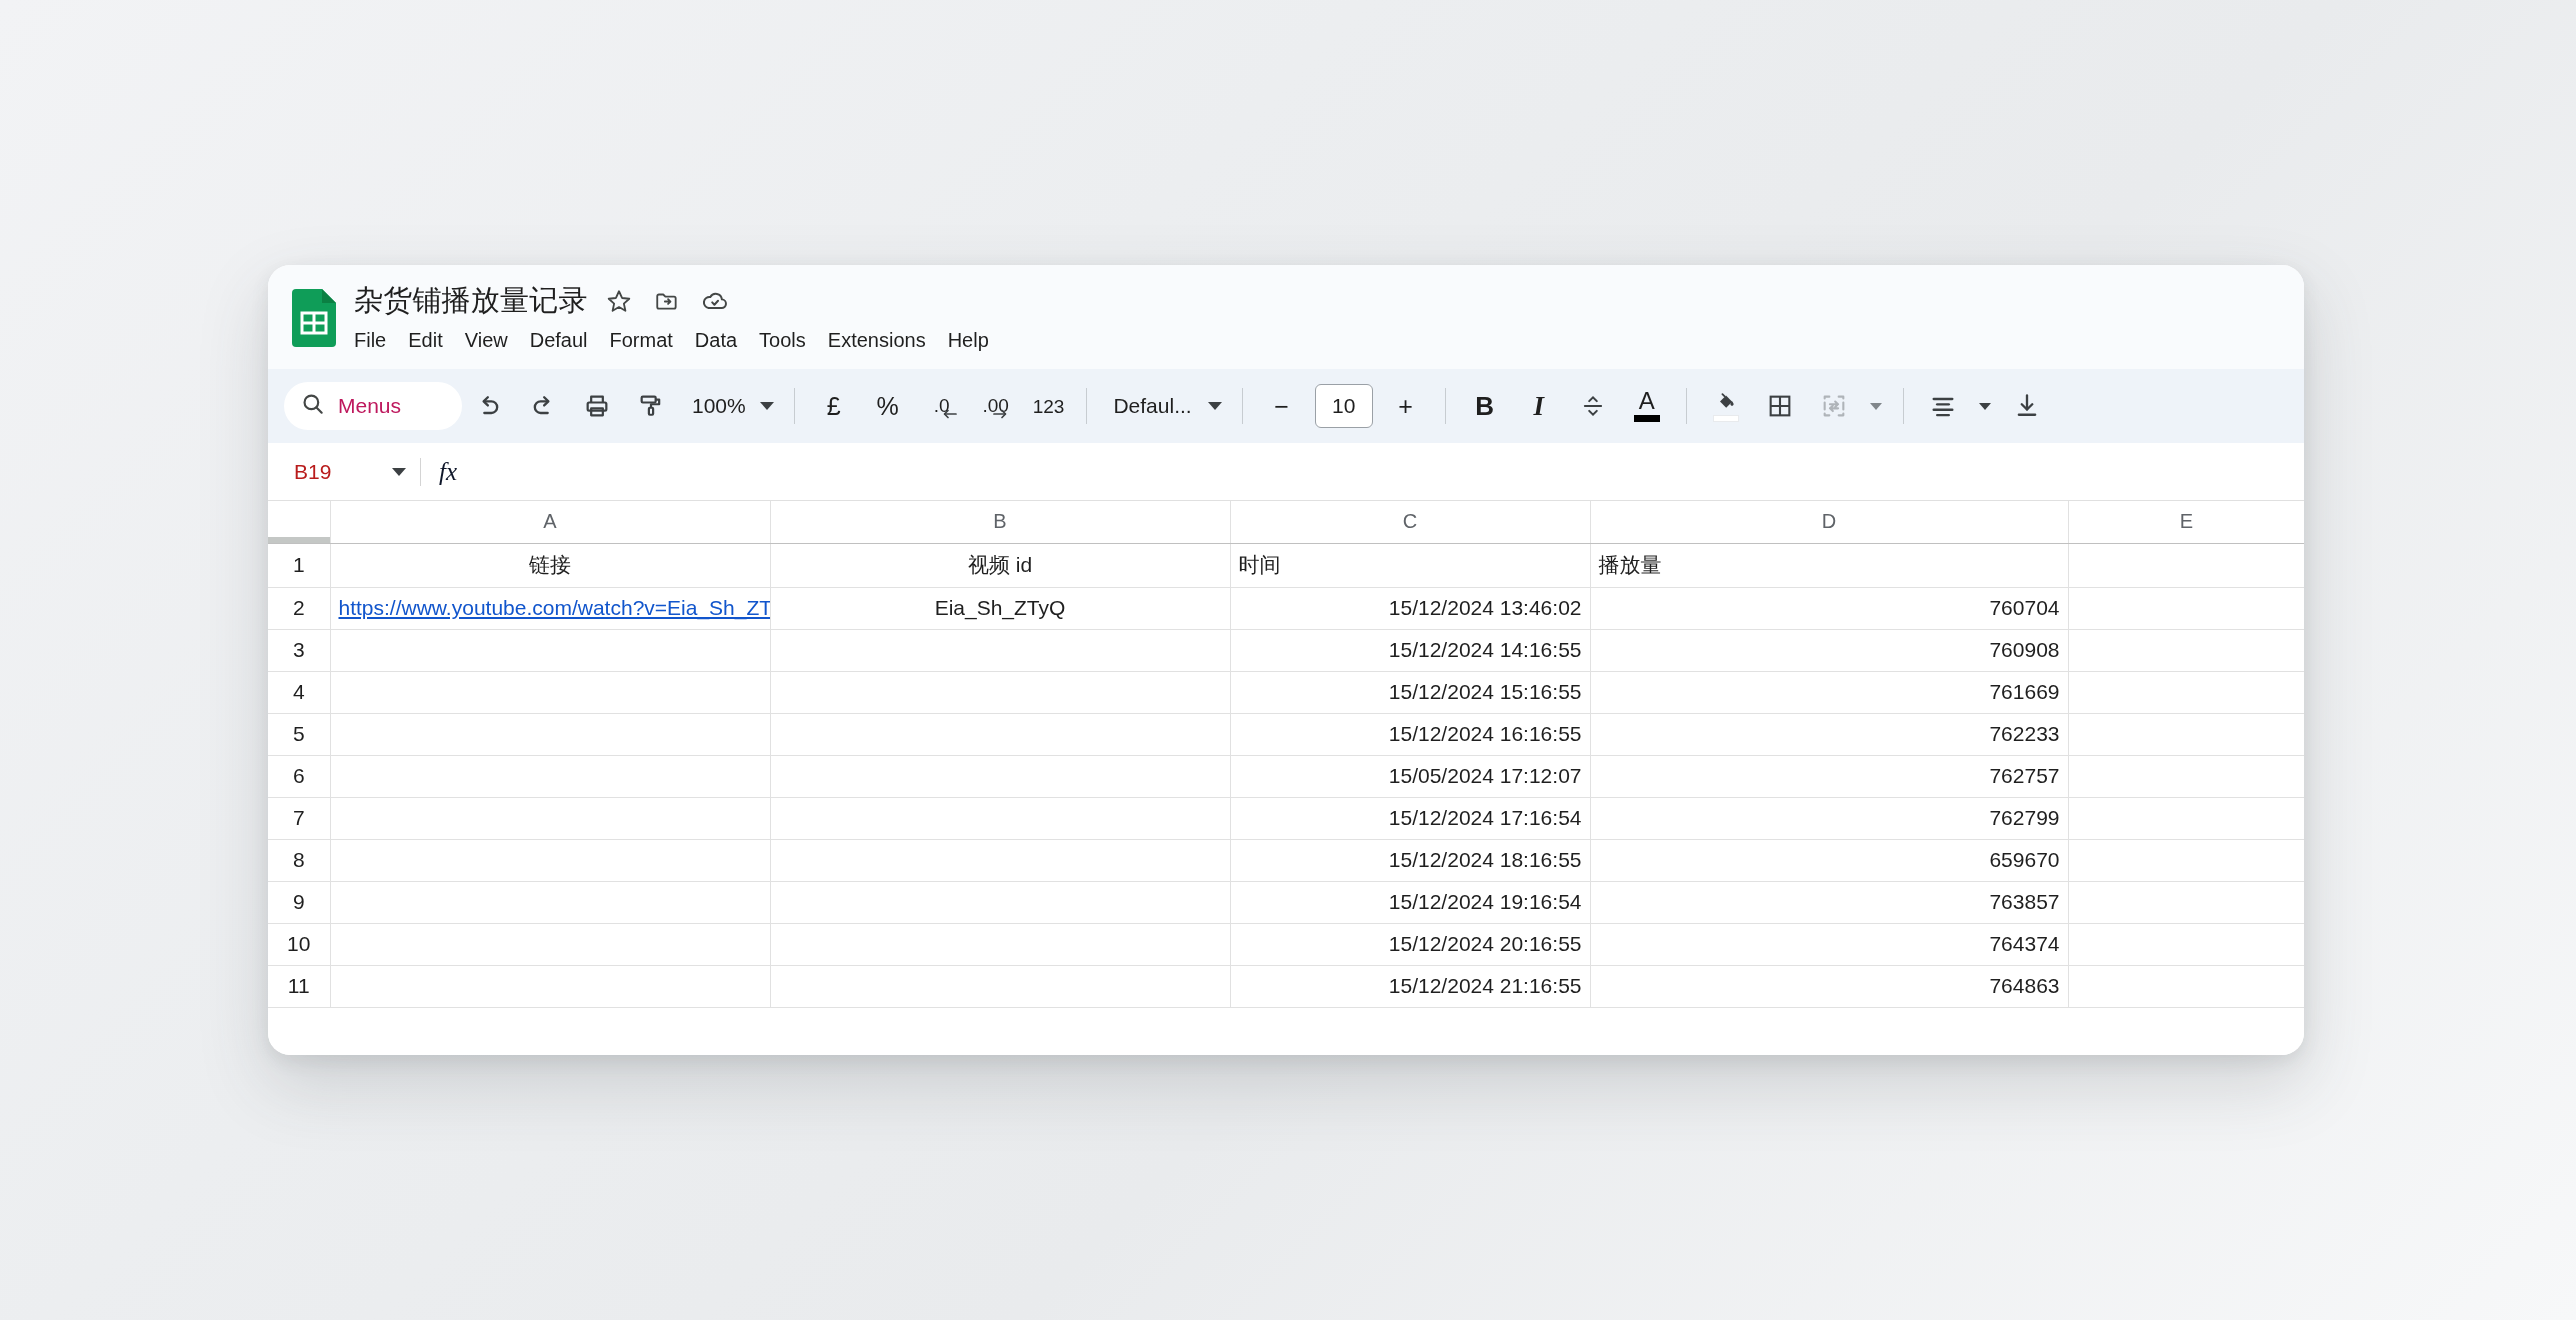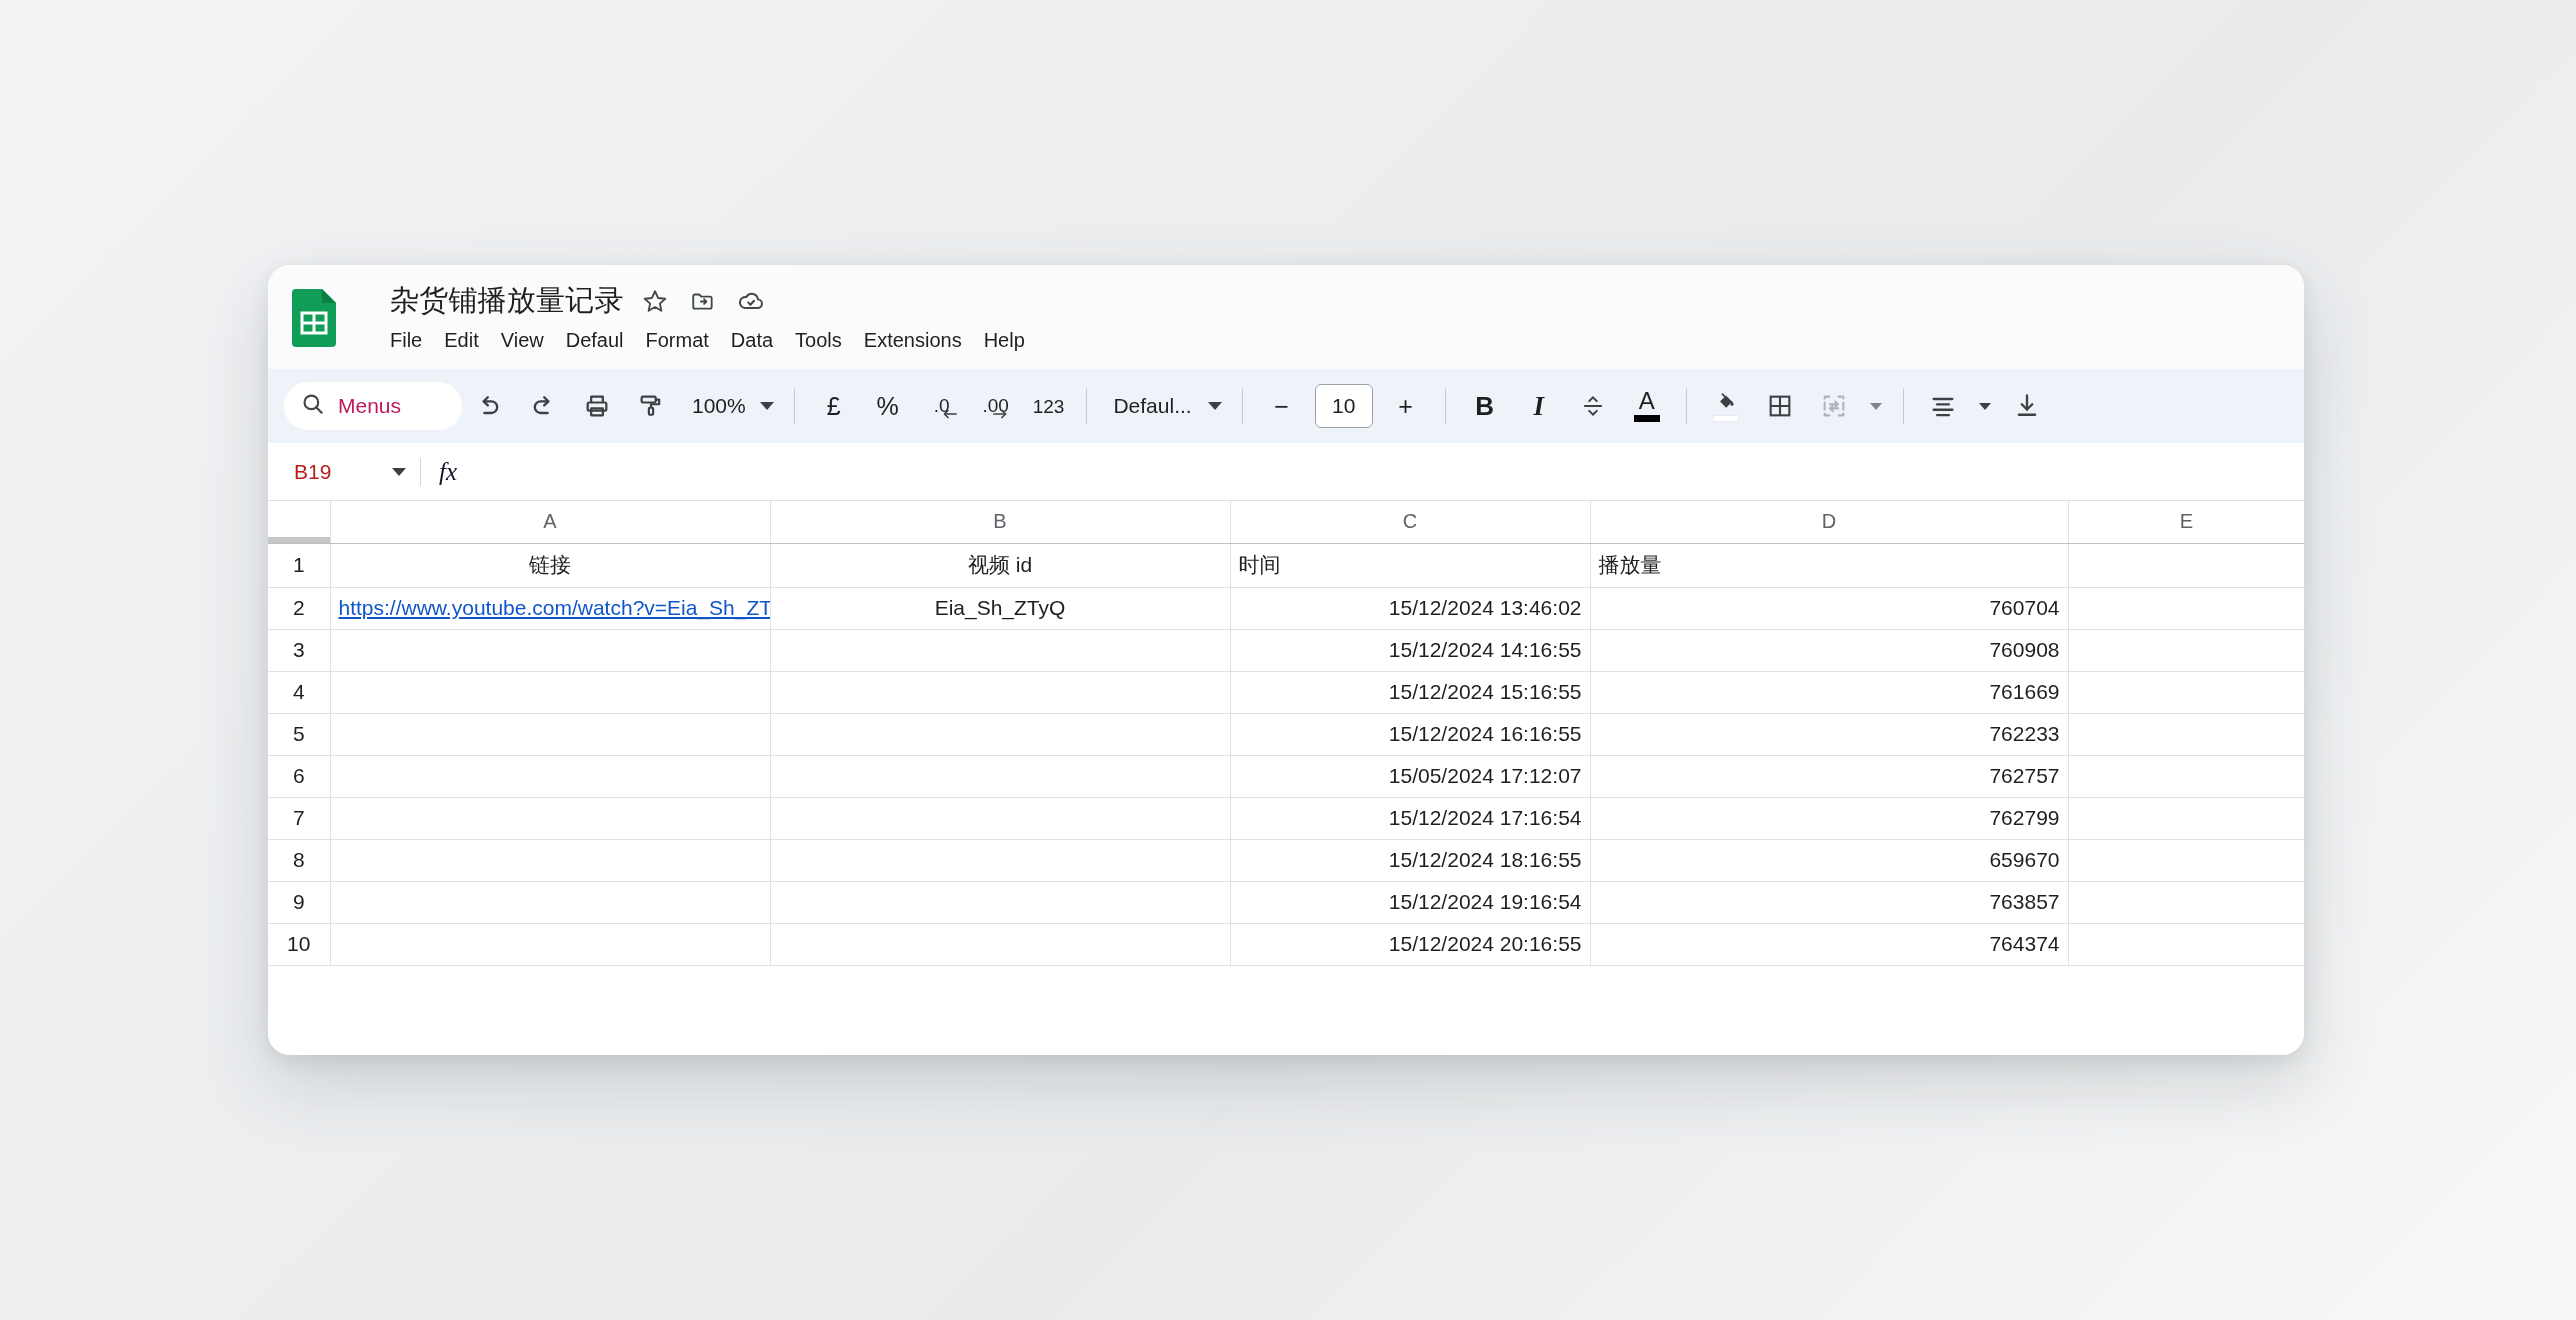--- a/index.html
+++ b/index.html
@@ -34,21 +34,20 @@
     background: #f9fbfd;
     padding: 16px 0 0 0;
     height: 104px;
     box-sizing: border-box;
     position: relative;
   }
   .header-inner {
     display: flex;
     align-items: flex-start;
     padding-left: 24px;
-    gap: 36px;
   }
   .docs-logo {
     width: 44px;
     height: 58px;
     margin-top: 8px;
     flex: 0 0 auto;
     position: relative;
   }
   .docs-logo svg { display: block; }
 
@@ -667,18 +666,26 @@
 
       <tr>
         <td class="rownum">10</td>
         <td></td>
         <td></td>
         <td class="right">15/12/2024 20:16:55</td>
         <td class="right">764374</td>
         <td></td>
       </tr>
 
+      <tr>
+        <td class="rownum">11</td>
+        <td></td>
+        <td></td>
+        <td class="right">15/12/2024 21:16:55</td>
+        <td class="right">764863</td>
+        <td></td>
+      </tr>
     </tbody>
       </table>
   </div>
 
 </div>
 
 
 </body></html>

